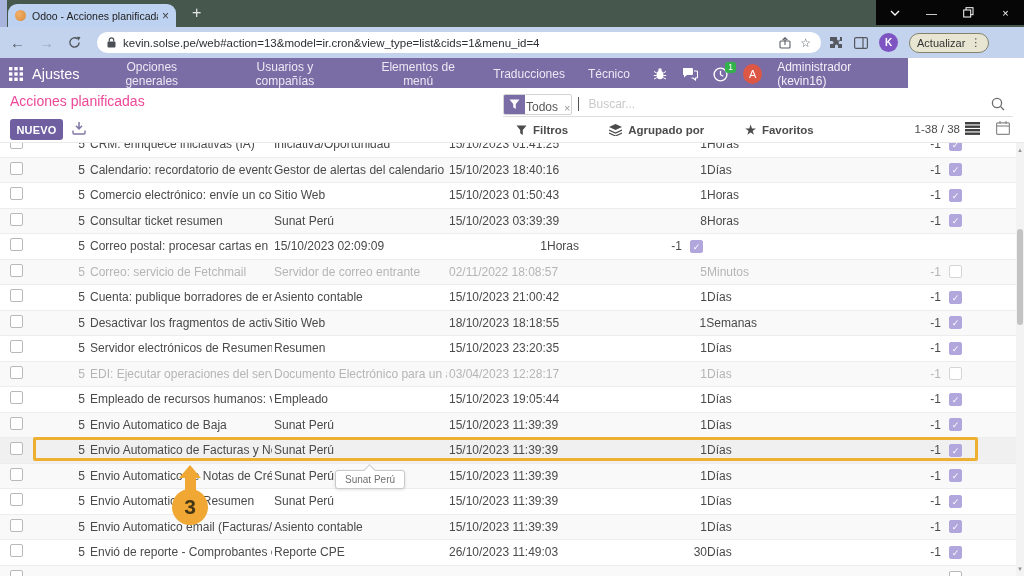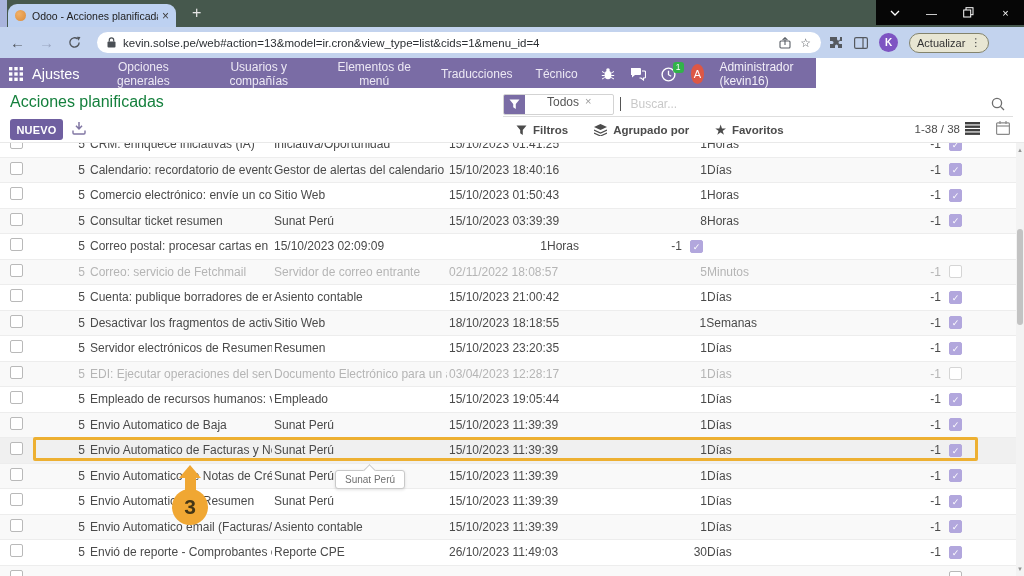--- a/index.html
+++ b/index.html
@@ -28,48 +28,48 @@
             padding:0 10px; margin-left:2px; }
   .url-text { font-size:11.5px; color:#2b2f33; margin-left:7px; white-space:nowrap; overflow:hidden; flex:1; }
   .toolbar-right { display:flex; align-items:center; margin-left:8px; gap:11px; }
   .avatar-k { width:19px; height:19px; border-radius:50%; background:#7e54c2; color:#fff; font-size:10px;
               font-weight:bold; display:flex; align-items:center; justify-content:center; }
   .update-btn { height:20px; background:#e8e6d3; border:1px solid #83836c; border-radius:11px;
                 display:flex; align-items:center; padding:0 7px; font-size:11px; color:#333; gap:5px; }
   .dots { font-size:11px; color:#444; }
 
   
-  #odoo-nav { position:absolute; left:0; top:58px; width:816px; height:30px; background:#7a6ca5;
+  #odoo-nav { position:absolute; left:0; top:58px; width:908px; height:30px; background:#7a6ca5;
               display:flex; align-items:center; color:#fff; padding:16px 9px; }
   .app-name { font-size:14.5px; margin:0 20px 0 9px; }
   .nav-item { font-size:12px; margin-right:23px; color:#ece8f4;text-align:center; }
   .odoo-right { margin-left:auto; display:flex; align-items:center; gap:15px; }
   .badge-wrap { position:relative; }
   .green-badge { position:absolute; top:-5px; right:-8px; background:#31b34a; color:#fff; font-size:8.5px;
                  border-radius:3px; padding:0 3px; line-height:11px; }
   .avatar-a { width:20px; height:20px; border-radius:50%; background:#dd5745; color:#fff; font-size:11px;
               display:flex; align-items:center; justify-content:center; }
   .user-name { font-size:12px; color:#f2eff8; }
 
   
   #control-panel { position:absolute; left:0; top:88px; width:1024px; height:55px; background:#fff;
                    border-bottom:1px solid #e9e9e9; }
-  .cp-title { position:absolute; left:10px; top:5px; font-size:16px; color:#15803d; }
+  .cp-title { position:absolute; left:10px; top:5px; font-size:14px; color:#ec4899; }
   .searchbar { position:absolute; left:503px; top:4px; width:510px; height:25px; display:flex;
                align-items:center; border-bottom:1px solid #dedede; }
   .facet { display:flex; align-items:stretch; border:1px solid #d3d3d3; border-radius:2px; height:21px; overflow:hidden; background:#fff; }
   .facet-ico { width:21px; background:#7a6ca5; display:flex; align-items:center; justify-content:center; }
-  .facet-body { display:flex; align-items:flex-start; padding:0 22px; gap:6px; font-size:12px; color:#555; }
+  .facet-body { display:flex; align-items:flex-end; padding:0 1px; gap:6px; font-size:12px; color:#555; }
   .facet-x { color:#999; font-size:11px; }
   .caret { width:1px; height:14px; background:#555; margin-left:6px; }
   .search-ph { font-size:12px; color:#c9c9c9; margin-left:9px; flex:1; }
   .new-btn { position:absolute; left:10px; top:31px; width:53px; height:21px; background:#6f5fa0; color:#fff;
              font-size:11px; font-weight:bold; border:none; border-radius:3px; letter-spacing:.2px; }
   .export-ico { position:absolute; left:72px; top:34px; }
-  .filter-row { position:absolute; left:516px; top:35px; display:flex; align-items:center; gap:26px; }
+  .filter-row { position:absolute; left:516px; top:35px; display:flex; align-items:center; gap:41px; }
   .filter-item { display:flex; align-items:center; gap:6px; font-size:11.5px; font-weight:bold; color:#4c4c4c; }
   .pager-zone { position:absolute; right:64px; top:35px; display:flex; align-items:center; gap:10px;flex-direction:column; }
   .pager-text { font-size:11.5px; color:#4c4c4c; }
   .pg-chev { font-size:15px; color:#c8c8c8; line-height:1; }
   .view-switch { position:absolute; right:14px; top:33px; display:flex; gap:16px; align-items:center; }
 
   
   #table { position:absolute; left:0; top:143px; width:1016px; height:433px; overflow:hidden; }
   #table-body { margin-top:-11px; }
   .row { height:25.5px; display:grid; grid-template-columns:40px 50px 182px 175px 160px 150px 1fr;

